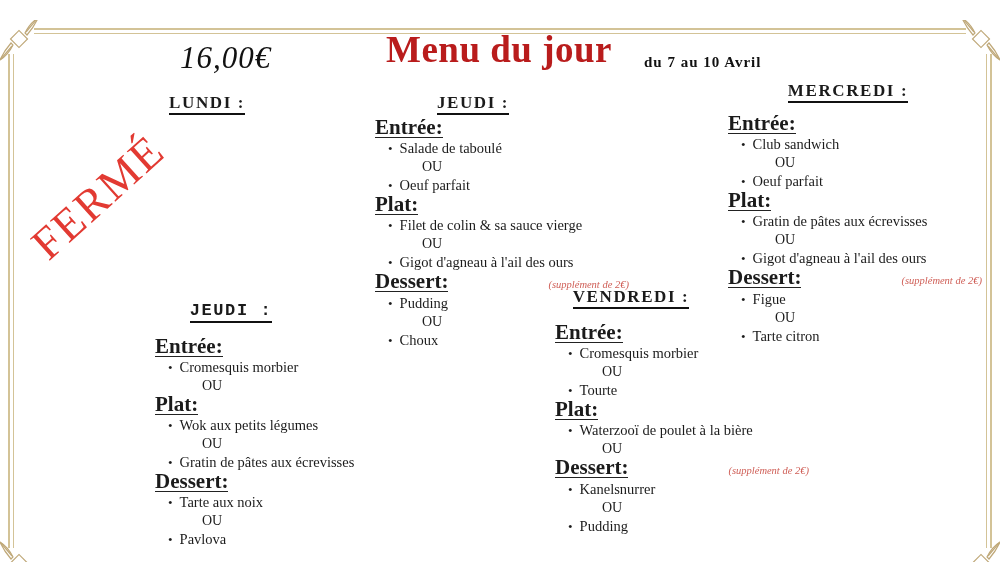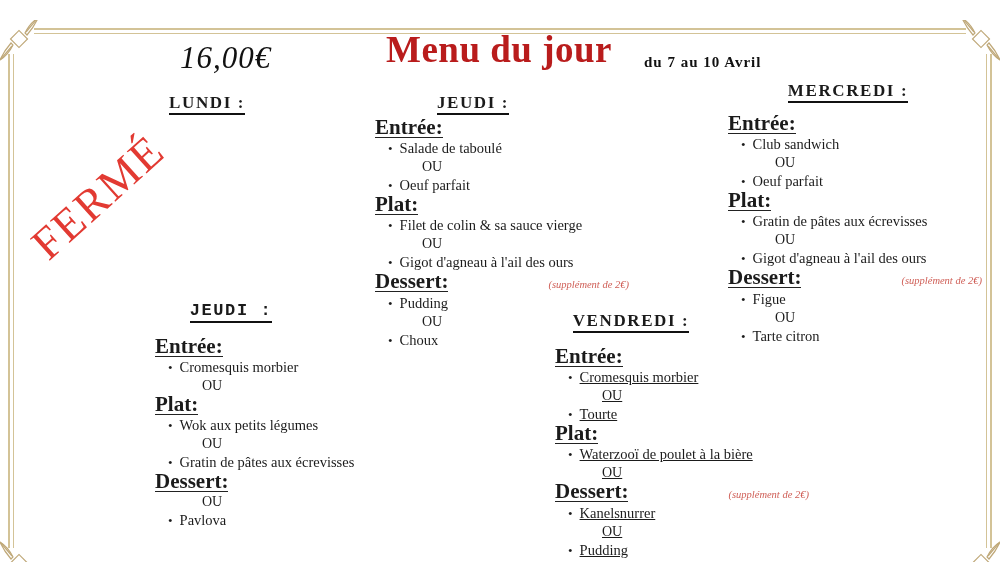--- a/index.html
+++ b/index.html
@@ -26,21 +26,21 @@
     position:absolute;left:386px;top:8px;margin:0;font-size:37px;font-weight:bold;
     letter-spacing:0.5px;color:#b91c1c;font-family:"Liberation Serif",serif;
   }
   .date-range{position:absolute;left:644px;top:34px;font-size:15px;letter-spacing:1px;color:#111;font-weight:bold;}
   
   .col{position:absolute;font-size:14.5px;line-height:18px;}
   .col-lundi{left:45px;top:74px;width:200px;}
   .col-mardi{left:375px;top:74px;width:300px;}
   .col-mercredi{left:728px;top:62px;width:258px;}
   .col-jeudi{left:155px;top:282px;width:300px;}
-  .col-vendredi{left:555px;top:292px;width:300px;text-decoration:underline;}
+  .col-vendredi{left:555px;top:268px;width:300px;}
   .day-header{text-align:center;}
   .col-lundi .day-header{text-align:right;}
   .col-mardi .day-header{width:196px;}
   .col-mercredi .day-header{width:240px;}
   .col-jeudi .day-header{width:152px;font-family:Liberation Mono, monospace;}
   .col-vendredi .day-header{width:152px;}
   .day-title{
     display:inline-block;font-size:17px;font-weight:600;letter-spacing:1.6px;
     border-bottom:2px solid #111;padding-bottom:1px;
   }
@@ -160,20 +160,21 @@
       <div class="day-header"><span class="day-title">JEUDI :</span></div>
       <div class="sections">
         <div class="section-label-row"><span class="section-label">Entrée:</span></div>
         <div class="menu-item"><span class="bullet">•</span><span>Cromesquis morbier</span></div>
         <div class="or-sep">OU</div>
         <div class="section-label-row"><span class="section-label">Plat:</span></div>
         <div class="menu-item"><span class="bullet">•</span><span>Wok aux petits légumes</span></div>
         <div class="or-sep">OU</div>
         <div class="menu-item"><span class="bullet">•</span><span>Gratin de pâtes aux écrevisses</span></div>
         <div class="section-label-row"><span class="section-label">Dessert:</span></div>
+        <div class="menu-item"><span class="bullet">•</span><span>Tarte aux noix</span></div>
         <div class="or-sep">OU</div>
         <div class="menu-item"><span class="bullet">•</span><span>Pavlova</span></div>
       </div>
     </div>
   <div class="col col-vendredi">
       <div class="day-header"><span class="day-title">VENDREDI :</span></div>
       <div class="sections">
         <div class="section-label-row"><span class="section-label">Entrée:</span></div>
         <div class="menu-item"><span class="bullet">•</span><span>Cromesquis morbier</span></div>
         <div class="or-sep">OU</div>

